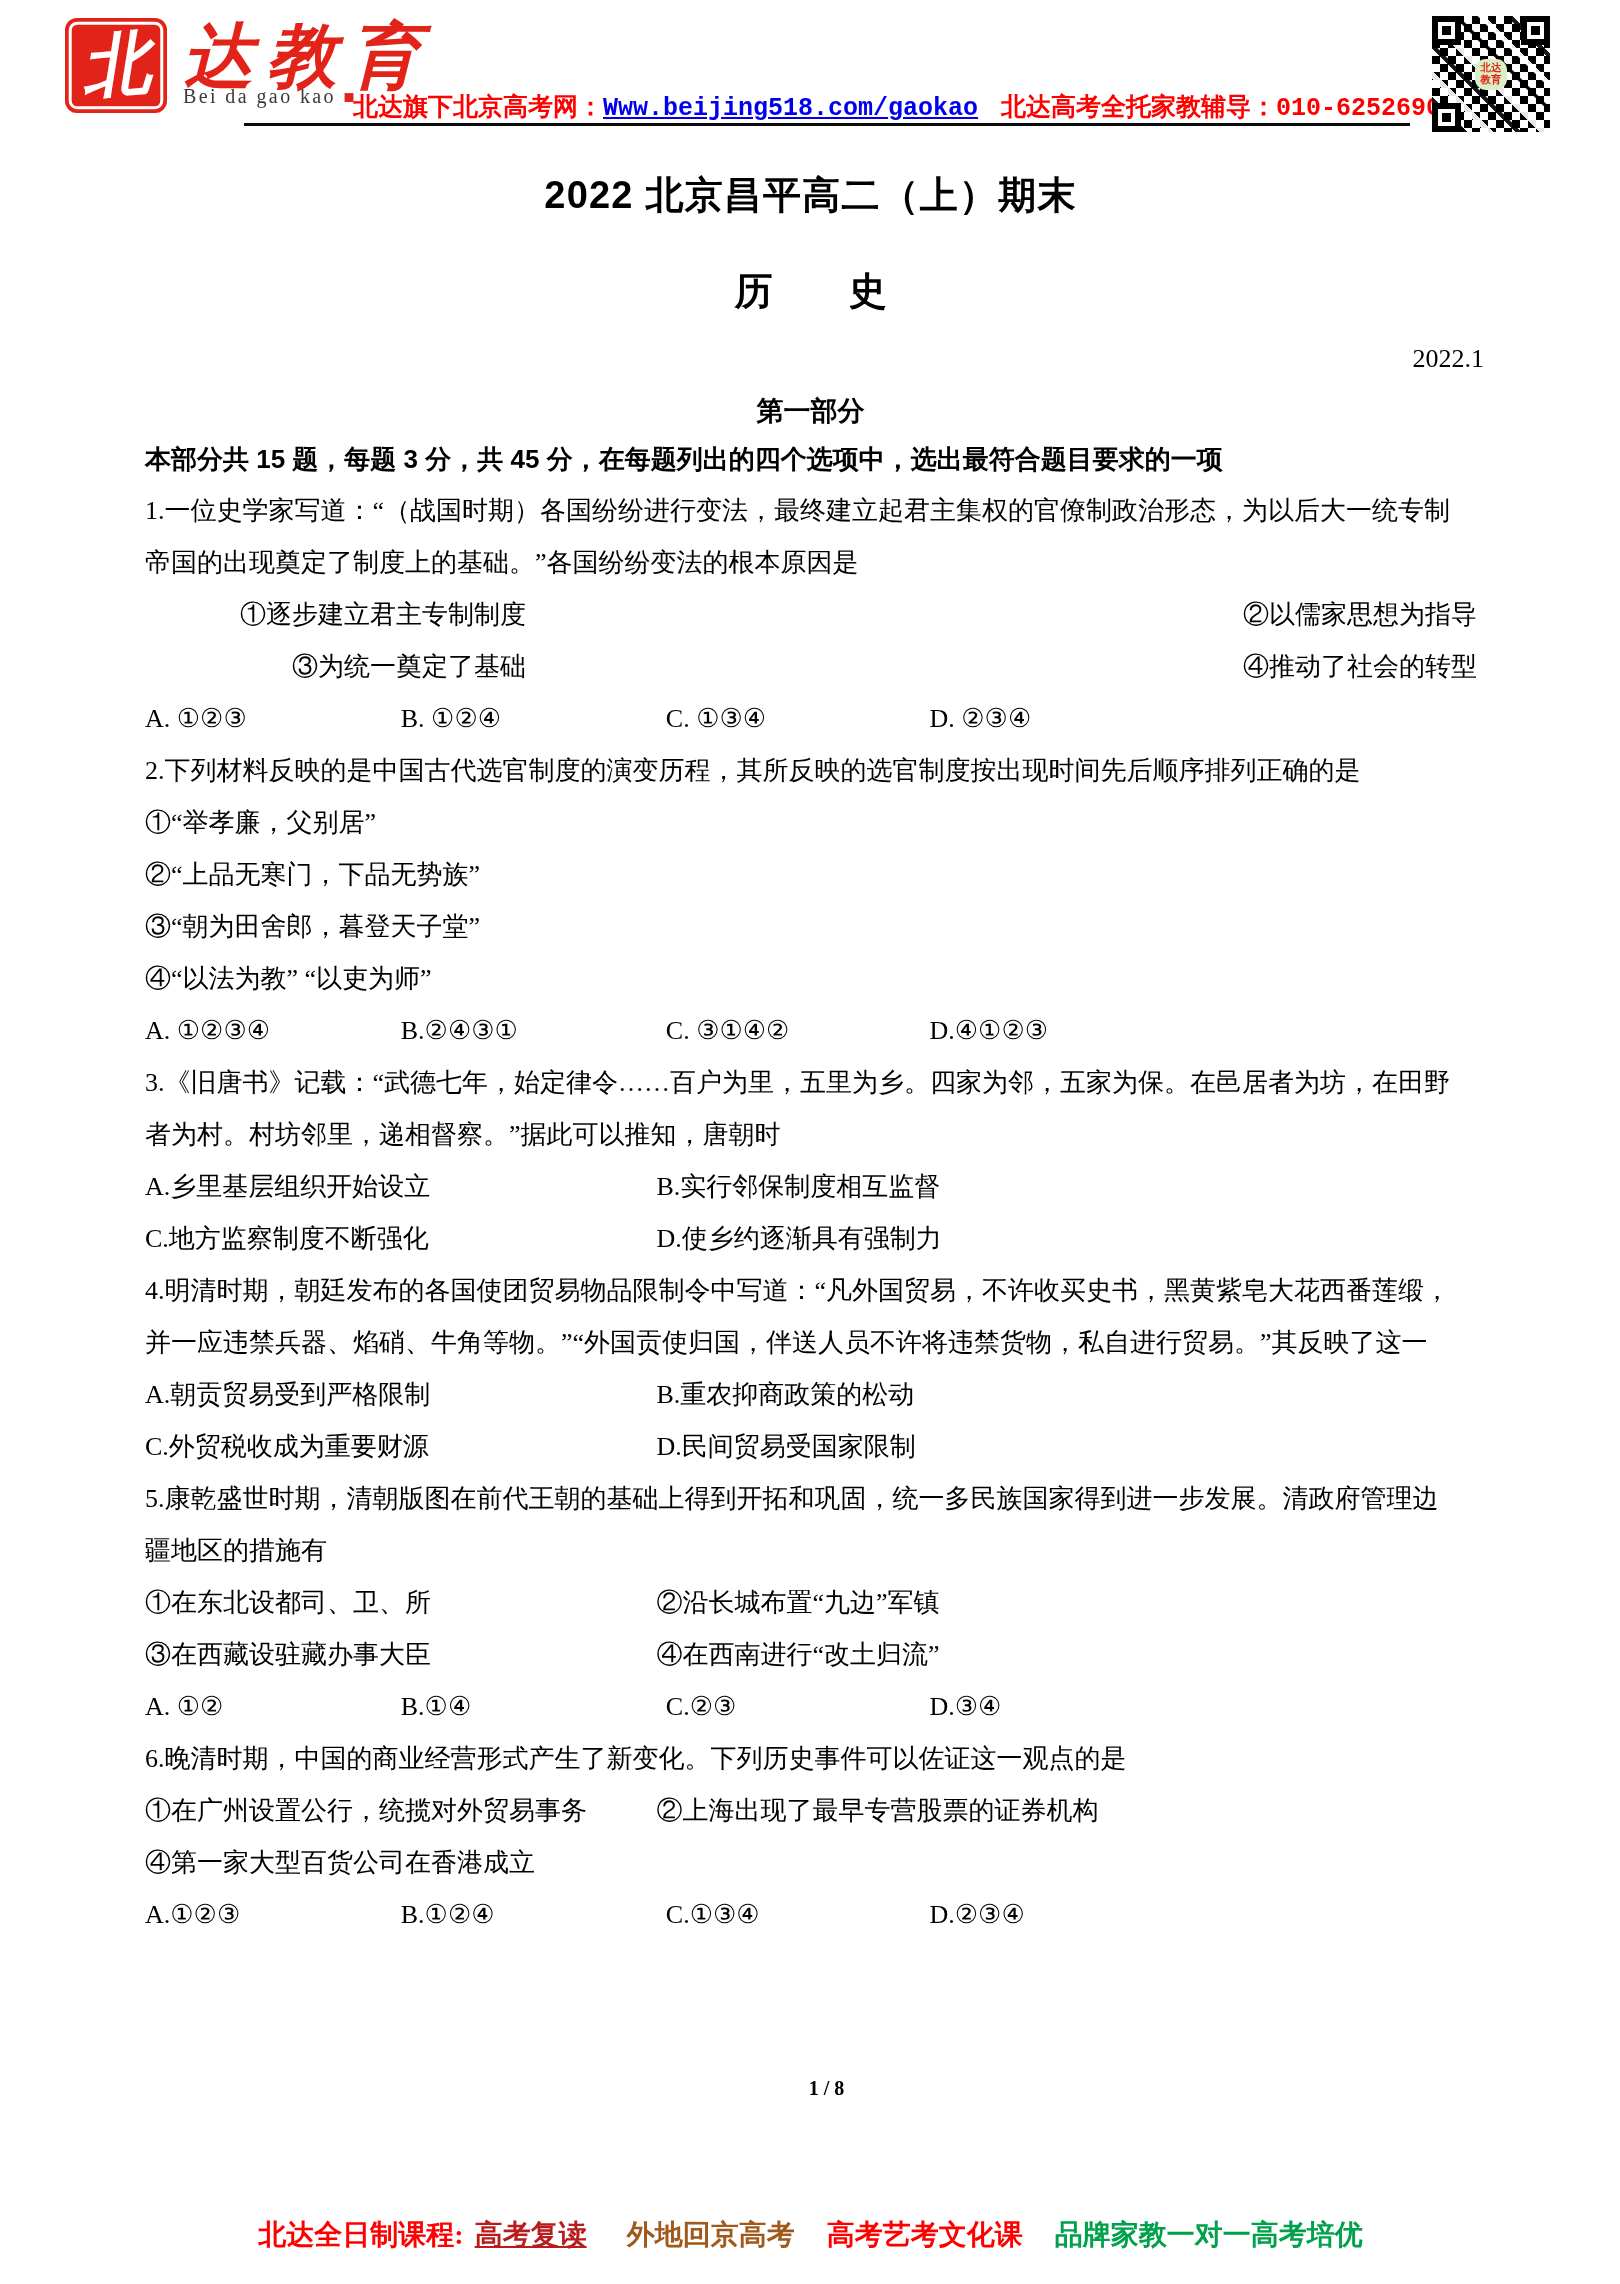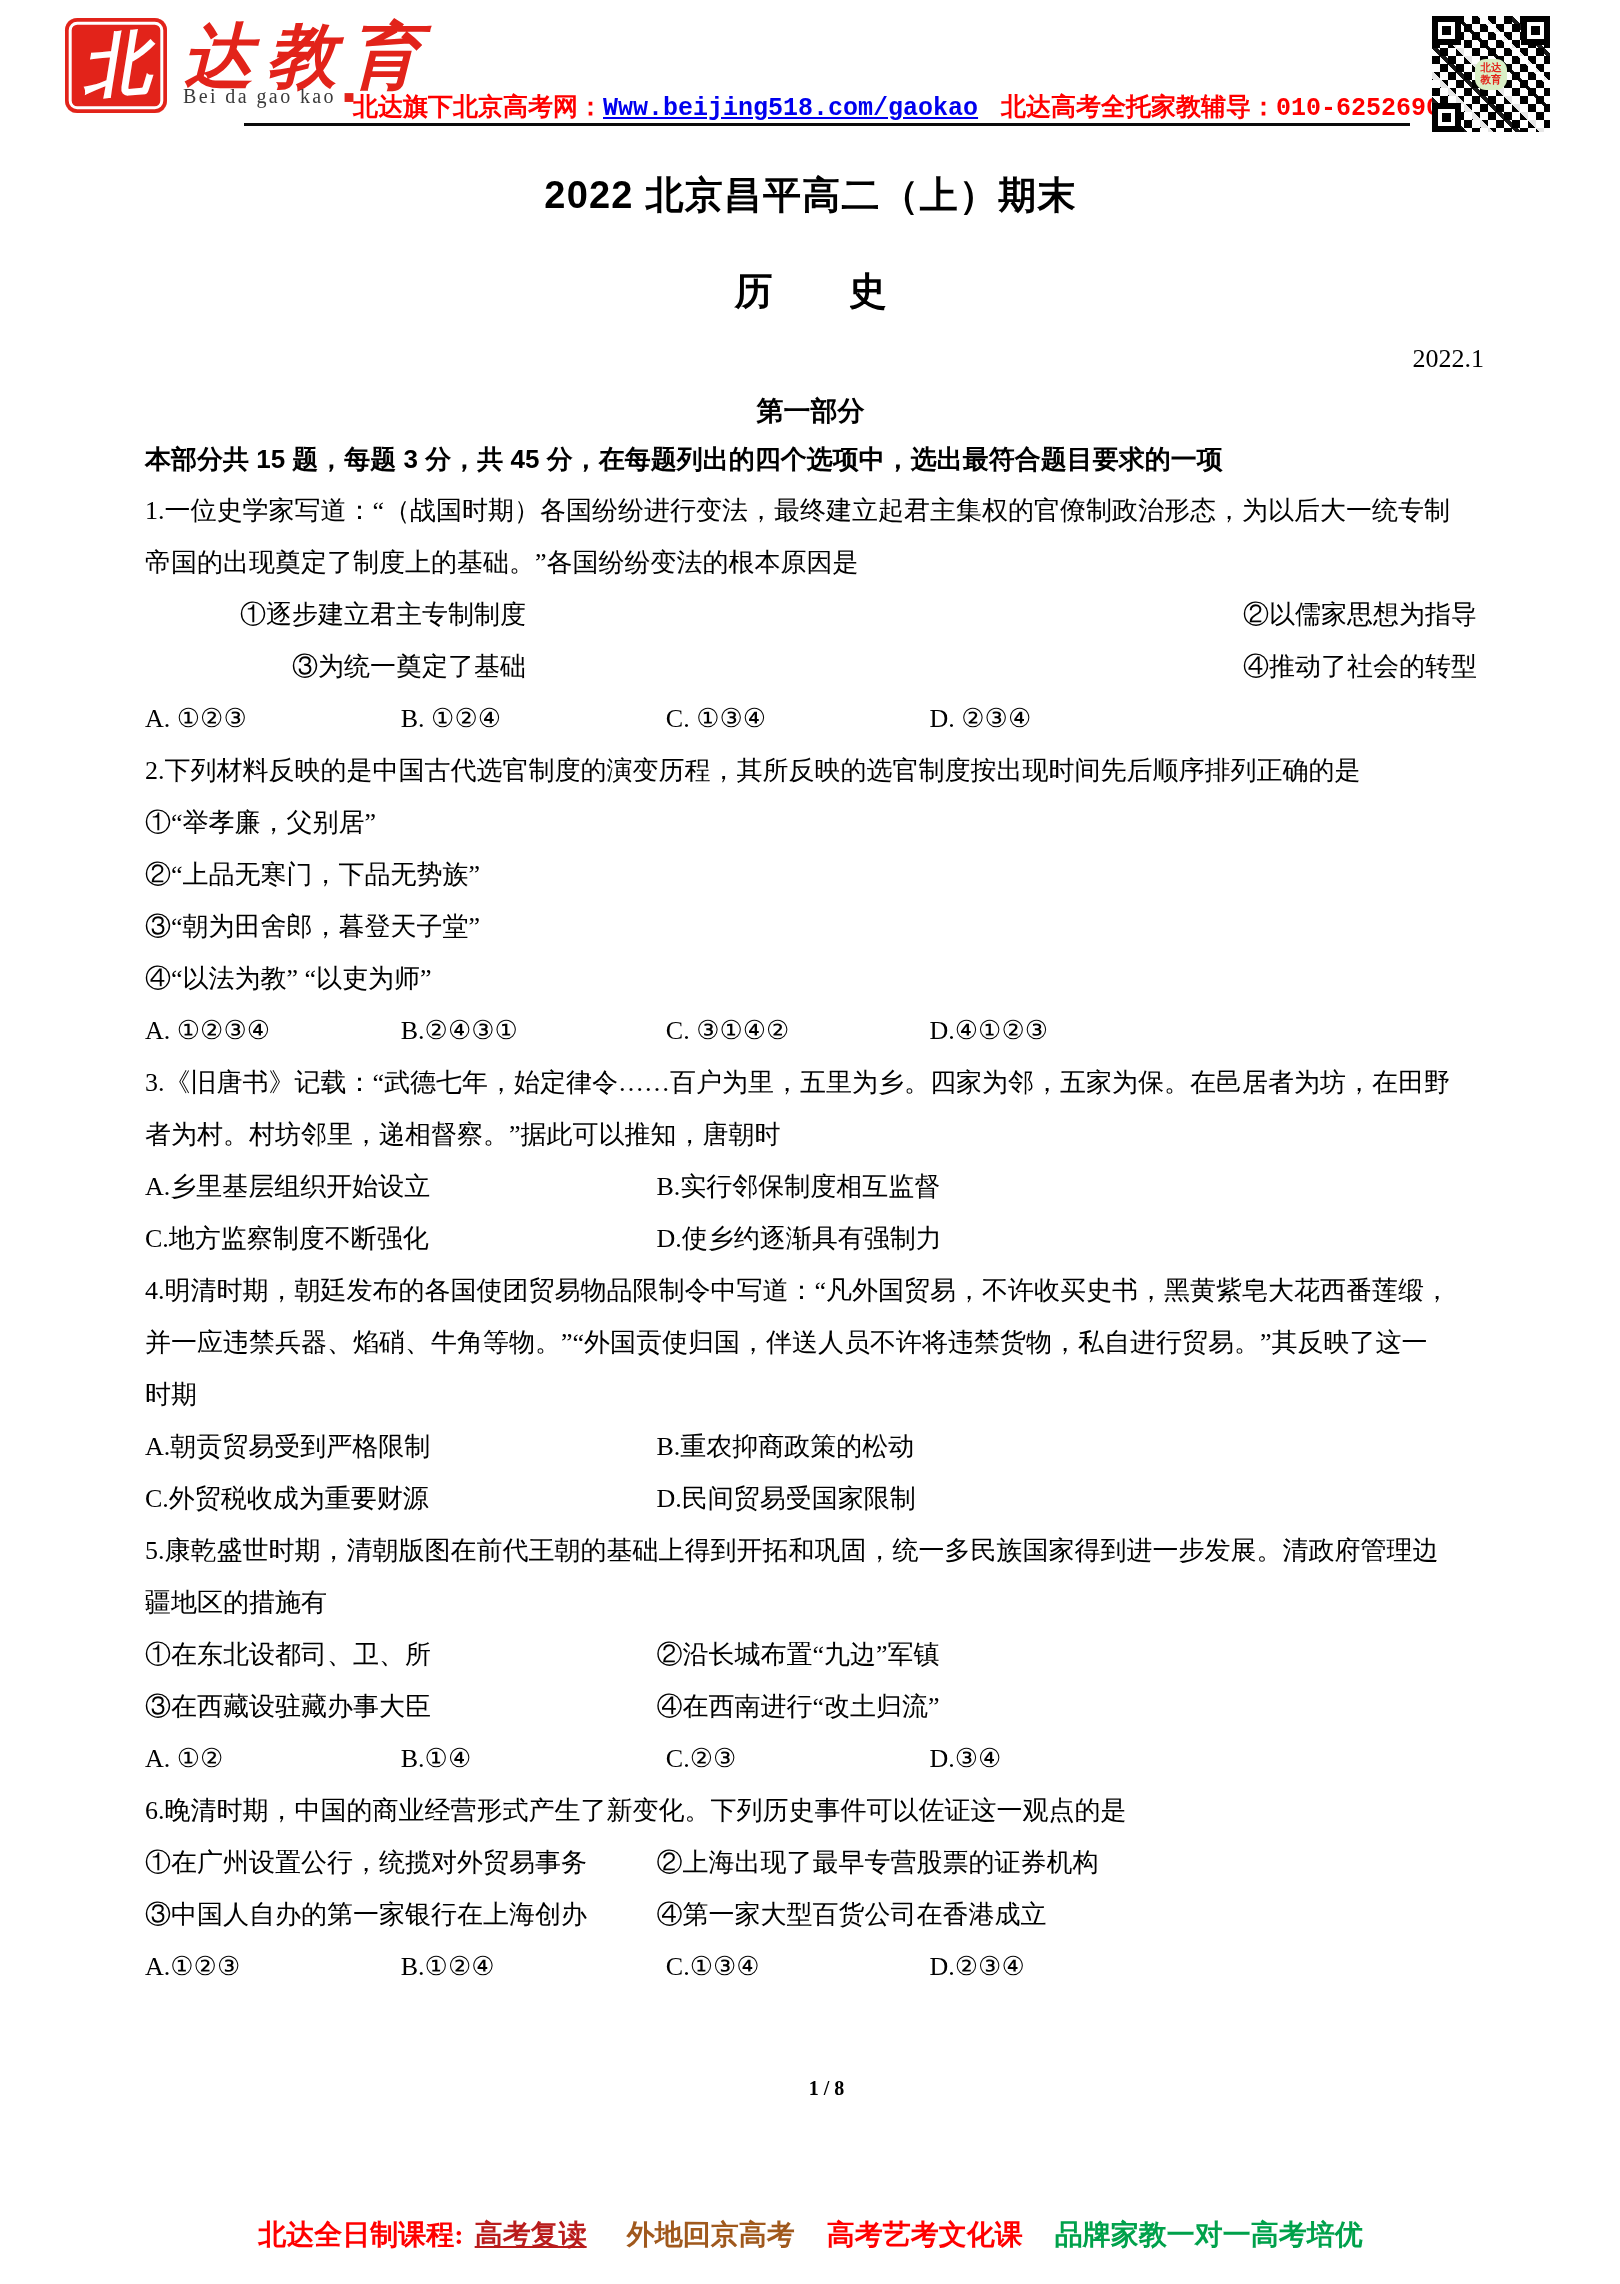--- a/index.html
+++ b/index.html
@@ -164,21 +164,20 @@
       <div class="line l-pair-w">
         <span>A.乡里基层组织开始设立</span>
         <span>B.实行邻保制度相互监督</span>
       </div>
       <div class="line l-pair-w">
         <span>C.地方监察制度不断强化</span>
         <span>D.使乡约逐渐具有强制力</span>
       </div>
       <div class="line l-full"><span>4.明清时期，朝廷发布的各国使团贸易物品限制令中写道：“凡外国贸易，不许收买史书，黑黄紫皂大花西番莲缎，</span></div>
       <div class="line l-full"><span>并一应违禁兵器、焰硝、牛角等物。”“外国贡使归国，伴送人员不许将违禁货物，私自进行贸易。”其反映了这一</span></div>
-      <div class="line l-full"><span>时期</span></div>
       <div class="line l-pair-w">
         <span>A.朝贡贸易受到严格限制</span>
         <span>B.重农抑商政策的松动</span>
       </div>
       <div class="line l-pair-w">
         <span>C.外贸税收成为重要财源</span>
         <span>D.民间贸易受国家限制</span>
       </div>
       <div class="line l-full"><span>5.康乾盛世时期，清朝版图在前代王朝的基础上得到开拓和巩固，统一多民族国家得到进一步发展。清政府管理边</span></div>
       <div class="line l-full"><span>疆地区的措施有</span></div>
@@ -195,21 +194,20 @@
         <span>B.①④</span>
         <span>C.②③</span>
         <span>D.③④</span>
       </div>
       <div class="line l-full"><span>6.晚清时期，中国的商业经营形式产生了新变化。下列历史事件可以佐证这一观点的是</span></div>
       <div class="line l-pair-w">
         <span>①在广州设置公行，统揽对外贸易事务</span>
         <span>②上海出现了最早专营股票的证券机构</span>
       </div>
       <div class="line l-pair-w">
-        <span>③中国人自办的第一家银行在上海创办</span>
         <span>④第一家大型百货公司在香港成立</span>
       </div>
       <div class="line l-quad">
         <span>A.①②③</span>
         <span>B.①②④</span>
         <span>C.①③④</span>
         <span>D.②③④</span>
       </div>
     </div>
 

